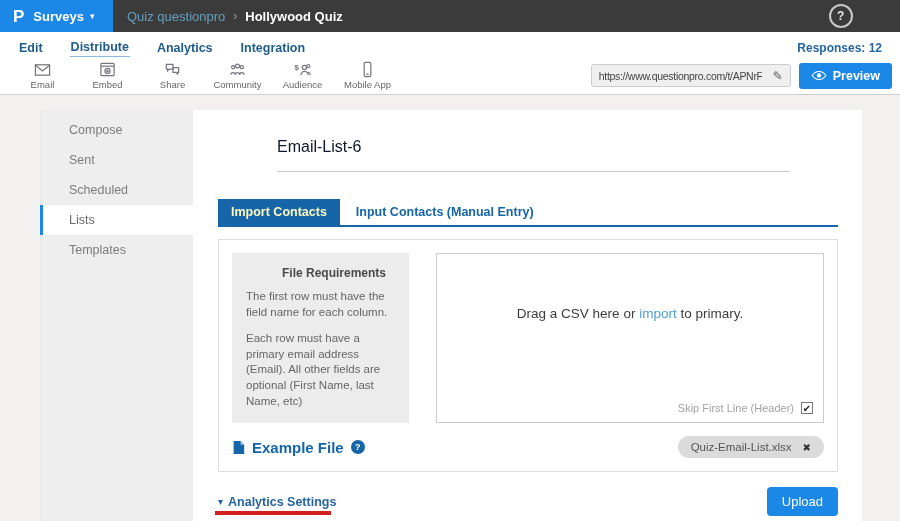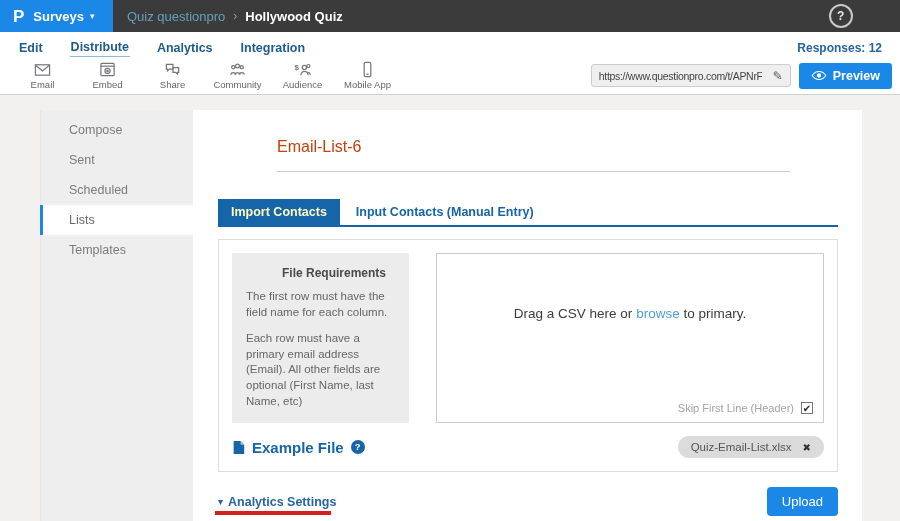--- a/index.html
+++ b/index.html
@@ -38,21 +38,21 @@
   .preview-btn { background:#1B87E6; color:#fff; border:none; border-radius:3px; height:26px; padding:0 12px; font-size:12.5px; font-weight:600; display:flex; align-items:center; gap:6px; cursor:pointer; }
 
   
   .sidebar { position:absolute; left:40px; top:110px; width:153px; bottom:0; background:#EFEEEE; padding-top:5px; box-shadow:inset 2px 0 2px -1px rgba(0,0,0,0.04); }
   .side-item { height:30px; line-height:30px; padding-left:29px; font-size:12.5px; color:#7C7C7C; cursor:pointer; }
   .side-item.active { background:#fff; border-left:3px solid #1B87E6; padding-left:26px; color:#6A6A6A; }
 
   
   .card { position:absolute; left:193px; top:110px; width:669px; bottom:0; background:#fff; padding:0 24px 0 25px; }
   .title-wrap { margin:28px 48px 0 59px; border-bottom:1px solid #CBCBCB; padding-bottom:15px; cursor:text; }
-  .list-title { font-size:16px; color:#c2410c; }
+  .list-title { font-size:16px; color:#0f172a; }
   .tabs-row { margin-top:27px; border-bottom:2px solid #1565A8; display:flex; align-items:flex-end; }
   .tab-import { background:#1565A8; color:#fef9c3; font-size:12.5px; font-weight:700; padding:6px 13px; cursor:pointer; }
   .tab-manual { color:#1565A8; font-size:12.5px; font-weight:700; padding:6px 16px; cursor:pointer; }
 
   .import-box { margin-top:12px; border:1px solid #DDD; padding:13px; }
   .import-row1 { display:flex; gap:27px; }
   .req-panel { width:177px; background:#EDECEC; padding:13px 14px; flex-shrink:0; }
   .req-title { font-size:12px; font-weight:700; color:#4A4A4A; margin-bottom:9px;padding-left:36px; }
   .req-text { font-size:11.5px; color:#666; line-height:1.38; margin-bottom:10px; }
   .req-text:last-child { margin-bottom:0; }
@@ -207,21 +207,21 @@
 
   <div class="import-box">
     <div class="import-row1">
       <div class="req-panel">
         <div class="req-title">File Requirements</div>
         <div class="req-text">The first row must have the field name for each column.</div>
         <div class="req-text">Each row must have a primary email address (Email). All other fields are optional (First Name, last Name, etc)</div>
       </div>
       <div class="dropzone">
         <div class="drop-text">
-          <span>Drag a CSV here or </span><span class="browse-link">browse</span><span> to primary.</span>
+          <span>Drag a CSV here or </span><span class="browse-link">import</span><span> to primary.</span>
         </div>
         <div class="skip-row">
           <span class="skip-label">Skip First Line (Header)</span>
           <span class="checkbox">✔</span>
         </div>
       </div>
     </div>
     <div class="import-row2">
       <div class="example-wrap">
         <svg width="13" height="15" viewBox="0 0 16 18">

